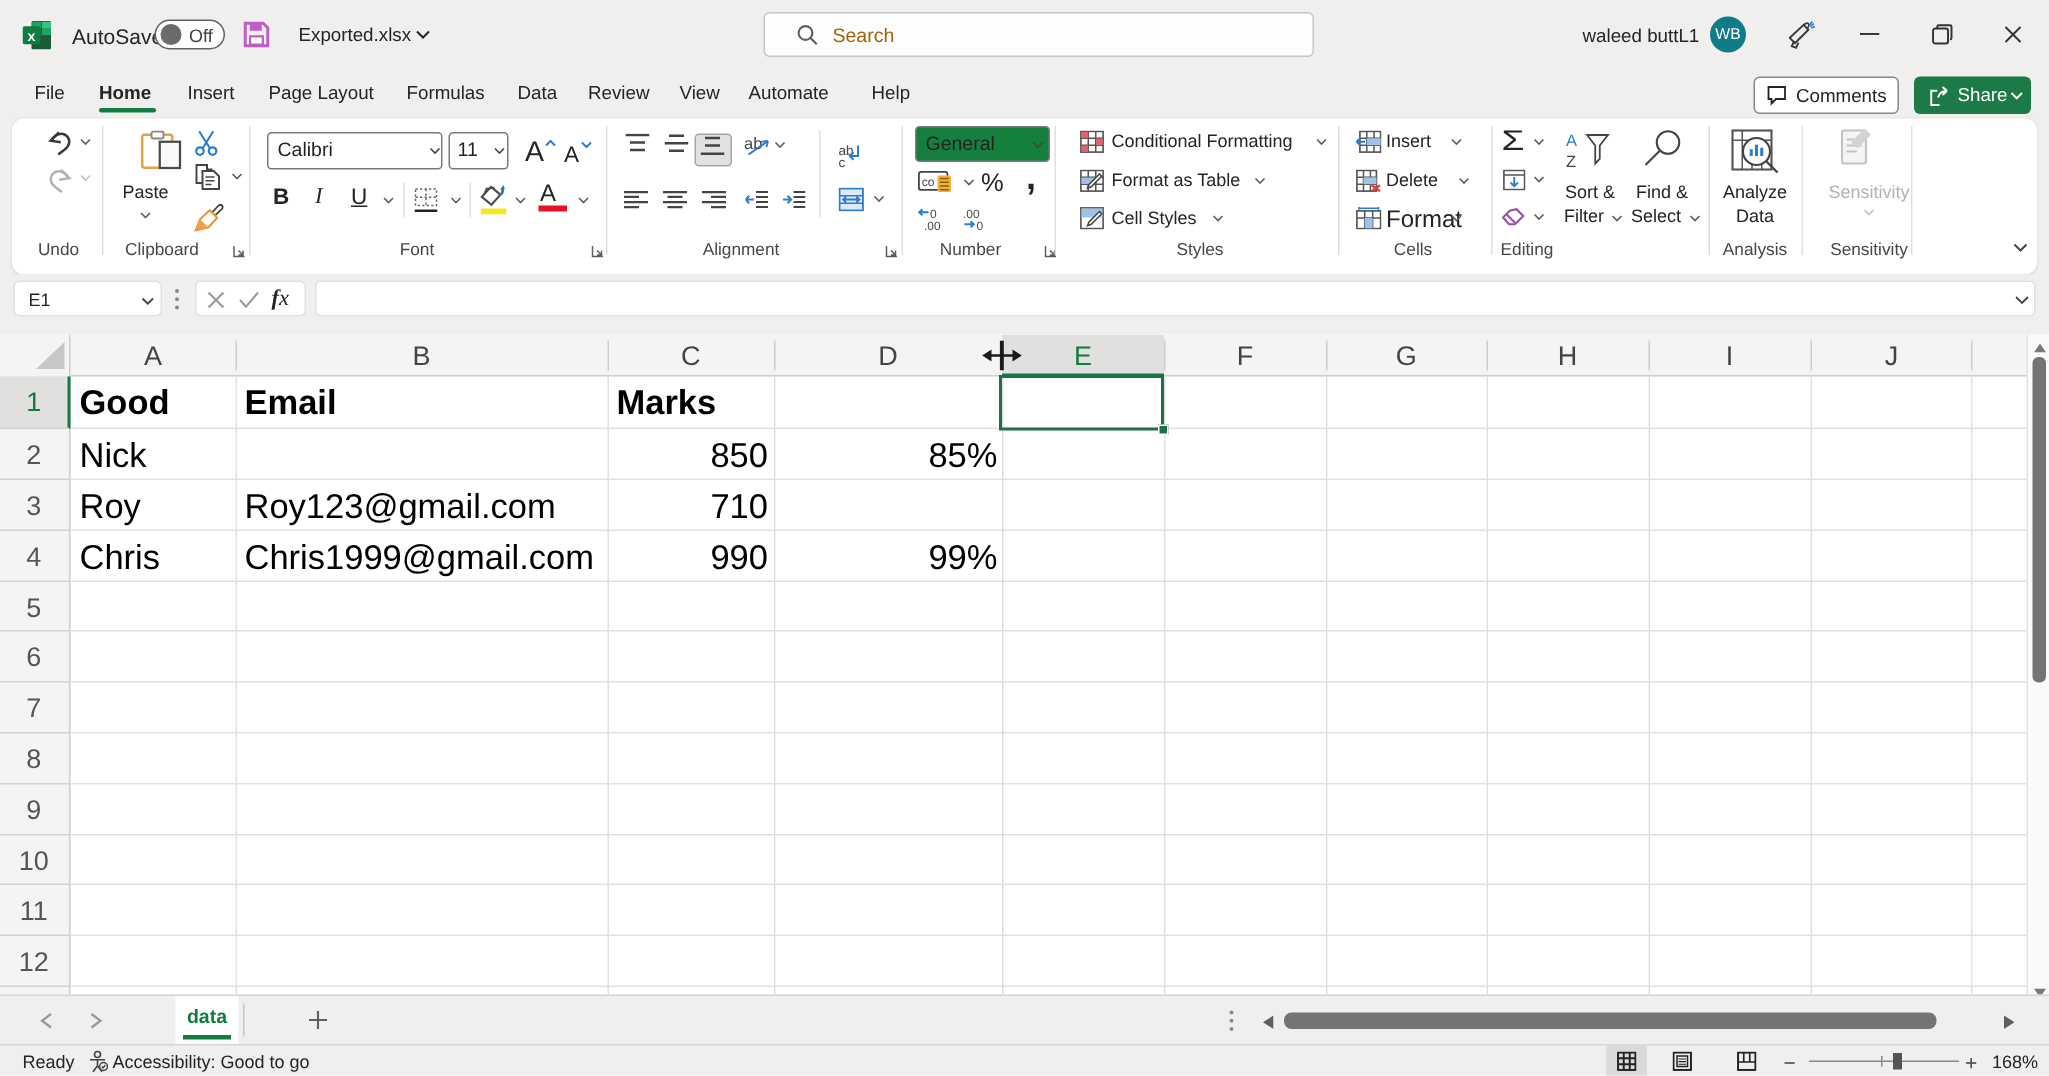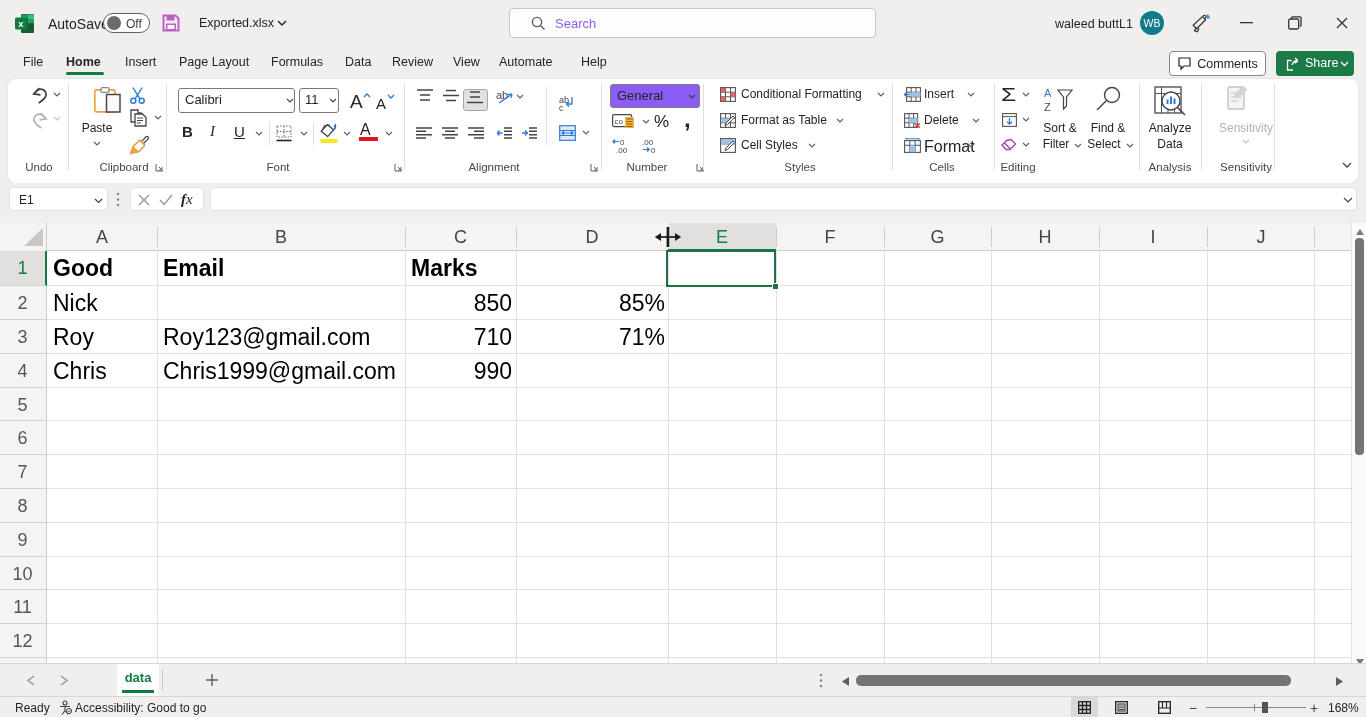--- a/index.html
+++ b/index.html
@@ -7,21 +7,21 @@
 body{font-family:"Liberation Sans",sans-serif;background:#f0efee;position:relative}
 .abs{position:absolute}
 
 #titlebar{left:0;top:0;width:1366px;height:47px;background:#f0efee}
 #autosave{left:48px;top:16px;font-size:14px;color:#252423}
 #toggle{left:103px;top:13px;width:47px;height:20px;border:1px solid #616161;border-radius:10px;background:#fff}
 #knob{left:3px;top:2px;width:14px;height:14px;border-radius:50%;background:#6b6b6b}
 #offtxt{left:22px;top:3px;font-size:12px;color:#404040}
 #fname{left:199px;top:16px;font-size:12.5px;color:#252423}
 #srch{left:509px;top:8px;width:367px;height:30px;background:#fdfdfd;border:1px solid #c8c6c4;border-radius:4px}
-#srchtxt{left:45px;top:7px;font-size:13px;color:#8b5cf6}
+#srchtxt{left:45px;top:7px;font-size:13px;color:#a16207}
 #uname{left:1055px;top:17px;font-size:12.5px;color:#252423}
 #wb{left:1140px;top:11px;width:24px;height:24px;border-radius:50%;background:#0f7c87;color:#fff;font-size:10.5px;text-align:center;line-height:24px}
 
 #tabrow{left:0;top:47px;width:1366px;height:32px;background:#f0efee}
 .rtab{position:absolute;top:8px;font-size:12.5px;color:#252423}
 #hometab{font-weight:700}
 #homeline{left:66px;top:25px;width:38px;height:2.6px;background:#137c43;border-radius:2px}
 #commentsbtn{left:1169px;top:51px;width:97px;height:25px;background:#fff;border:1px solid #8a8886;border-radius:4px;font-size:12.5px;color:#252423;text-align:center;line-height:24px}
 #sharebtn{left:1276px;top:51px;width:78px;height:25px;background:#1b7a46;border-radius:4px;color:#fff;font-size:12.5px}
 
@@ -164,21 +164,21 @@
   </svg>
   <svg class="chev" style="left:146px;top:36px" width="8" height="5" viewBox="0 0 8 5">
       <path d="M1 1l3 3 3-3" stroke="#605e5c" fill="none" stroke-width="1.1"></path>
     </svg>
   <svg class="abs" style="left:121px;top:56px" width="21" height="20" viewBox="0 0 21 20">
     <path d="M12.2 6.8l4.6-4.8c0.6-0.6 1.6-0.6 2.2 0c0.6 0.6 0.6 1.6 0 2.2l-4.8 4.6" fill="#fff" stroke="#444" stroke-width="1.2"></path>
     <path d="M10.4 5.6l5 5" stroke="#444" stroke-width="1.2"></path>
     <path d="M10.8 5.2L15.8 10.2L10 16.5L1.5 18.5L4.5 11z" fill="#fff" stroke="#e8943d" stroke-width="1.4"></path>
     <path d="M1.5 18.5l8.5-2-6-5.5z" fill="#f0a04b"></path>
   </svg>
-  <div class="glabel" style="left:86px;width:60px">Clipboard</div>
+  <div class="glabel" style="left:70px;width:60px">Clipboard</div>
   <svg class="launch" style="left:146px" width="10" height="10" viewBox="0 0 10 10">
       <path d="M2 1v7h7M5 4l3 3M8 4v3h-3" stroke="#605e5c" stroke-width="1" fill="none"></path>
     </svg>
   <div class="gsep" style="left:158px"></div>
 
   <div class="abs" style="left:170px;top:9px;width:117px;height:25px;border:1px solid #7a7a78;border-radius:3px;background:#fff">
     <div class="abs" style="left:6px;top:3px;font-size:13px;color:#252423">Calibri</div>
     <svg class="chev" style="left:107px;top:9px" width="8" height="5" viewBox="0 0 8 5">
         <path d="M1 1l3 3 3-3" stroke="#444" fill="none" stroke-width="1.1"></path>
       </svg>
@@ -283,21 +283,21 @@
   </svg>
   <svg class="chev" style="left:574px;top:51px" width="8" height="5" viewBox="0 0 8 5">
       <path d="M1 1l3 3 3-3" stroke="#605e5c" fill="none" stroke-width="1.1"></path>
     </svg>
   <div class="glabel" style="left:456px;width:60px">Alignment</div>
   <svg class="launch" style="left:581px" width="10" height="10" viewBox="0 0 10 10">
       <path d="M2 1v7h7M5 4l3 3M8 4v3h-3" stroke="#605e5c" stroke-width="1" fill="none"></path>
     </svg>
   <div class="gsep" style="left:593px"></div>
 
-  <div class="abs" style="left:602px;top:5px;width:90px;height:24px;border:1px solid #7a7a78;border-radius:3px;background:#8b5cf6">
+  <div class="abs" style="left:602px;top:5px;width:90px;height:24px;border:1px solid #7a7a78;border-radius:3px;background:#15803d">
     <div class="abs" style="left:6px;top:3px;font-size:13px;color:#252423">General</div>
     <svg class="chev" style="left:77px;top:9px" width="8" height="5" viewBox="0 0 8 5">
         <path d="M1 1l3 3 3-3" stroke="#444" fill="none" stroke-width="1.1"></path>
       </svg>
   </div>
   <svg class="abs" style="left:604px;top:35px" width="26" height="15" viewBox="0 0 26 15">
     <rect x="0.6" y="0.6" width="19" height="12" rx="1.5" fill="none" stroke="#444" stroke-width="1.2"></rect>
     <text x="2.5" y="10" font-size="8" fill="#444" font-family="Liberation Sans">co</text>
     <rect x="13" y="3" width="9" height="11" rx="1" fill="#f0b13c"></rect>
     <path d="M14.5 5h6M14.5 7.5h6M14.5 10h6M14.5 12.5h6" stroke="#8a5d10" stroke-width="0.9"></path>
@@ -576,24 +576,24 @@
 
   <div class="cell b" style="left:53px;top:28px;height:35px">Good</div>
   <div class="cell b" style="left:163px;top:28px;height:35px">Email</div>
   <div class="cell b" style="left:411px;top:28px;height:35px">Marks</div>
   <div class="cell" style="left:53px;top:63px">Nick</div>
   <div class="cell r" style="left:405px;top:63px;width:107px">850</div>
   <div class="cell r" style="left:516px;top:63px;width:149px">85%</div>
   <div class="cell" style="left:53px;top:97px">Roy</div>
   <div class="cell" style="left:163px;top:97px">Roy123@gmail.com</div>
   <div class="cell r" style="left:405px;top:97px;width:107px">710</div>
-  <div class="cell r" style="left:516px;top:97px;width:149px">71%</div>
   <div class="cell" style="left:53px;top:131px">Chris</div>
   <div class="cell" style="left:163px;top:131px">Chris1999@gmail.com</div>
   <div class="cell r" style="left:405px;top:131px;width:107px">990</div>
+  <div class="cell r" style="left:516px;top:131px;width:149px">99%</div>
 
   <div class="abs" style="left:666px;top:27px;width:110px;height:37px;border:2px solid #1e7145"></div>
   <div class="abs" style="left:772px;top:60px;width:7px;height:7px;background:#1e7145;border:1px solid #fff"></div>
 
   <svg class="abs" style="left:654px;top:4px" width="28" height="20" viewBox="0 0 28 20">
     <rect x="12.6" y="0" width="2.6" height="20" fill="#1a1a1a"></rect>
     <path d="M3 10h22" stroke="#1a1a1a" stroke-width="1.7"></path>
     <path d="M7 6l-6.2 4L7 14zM21 6l6.2 4L21 14z" fill="#1a1a1a"></path>
   </svg>
 </div>

